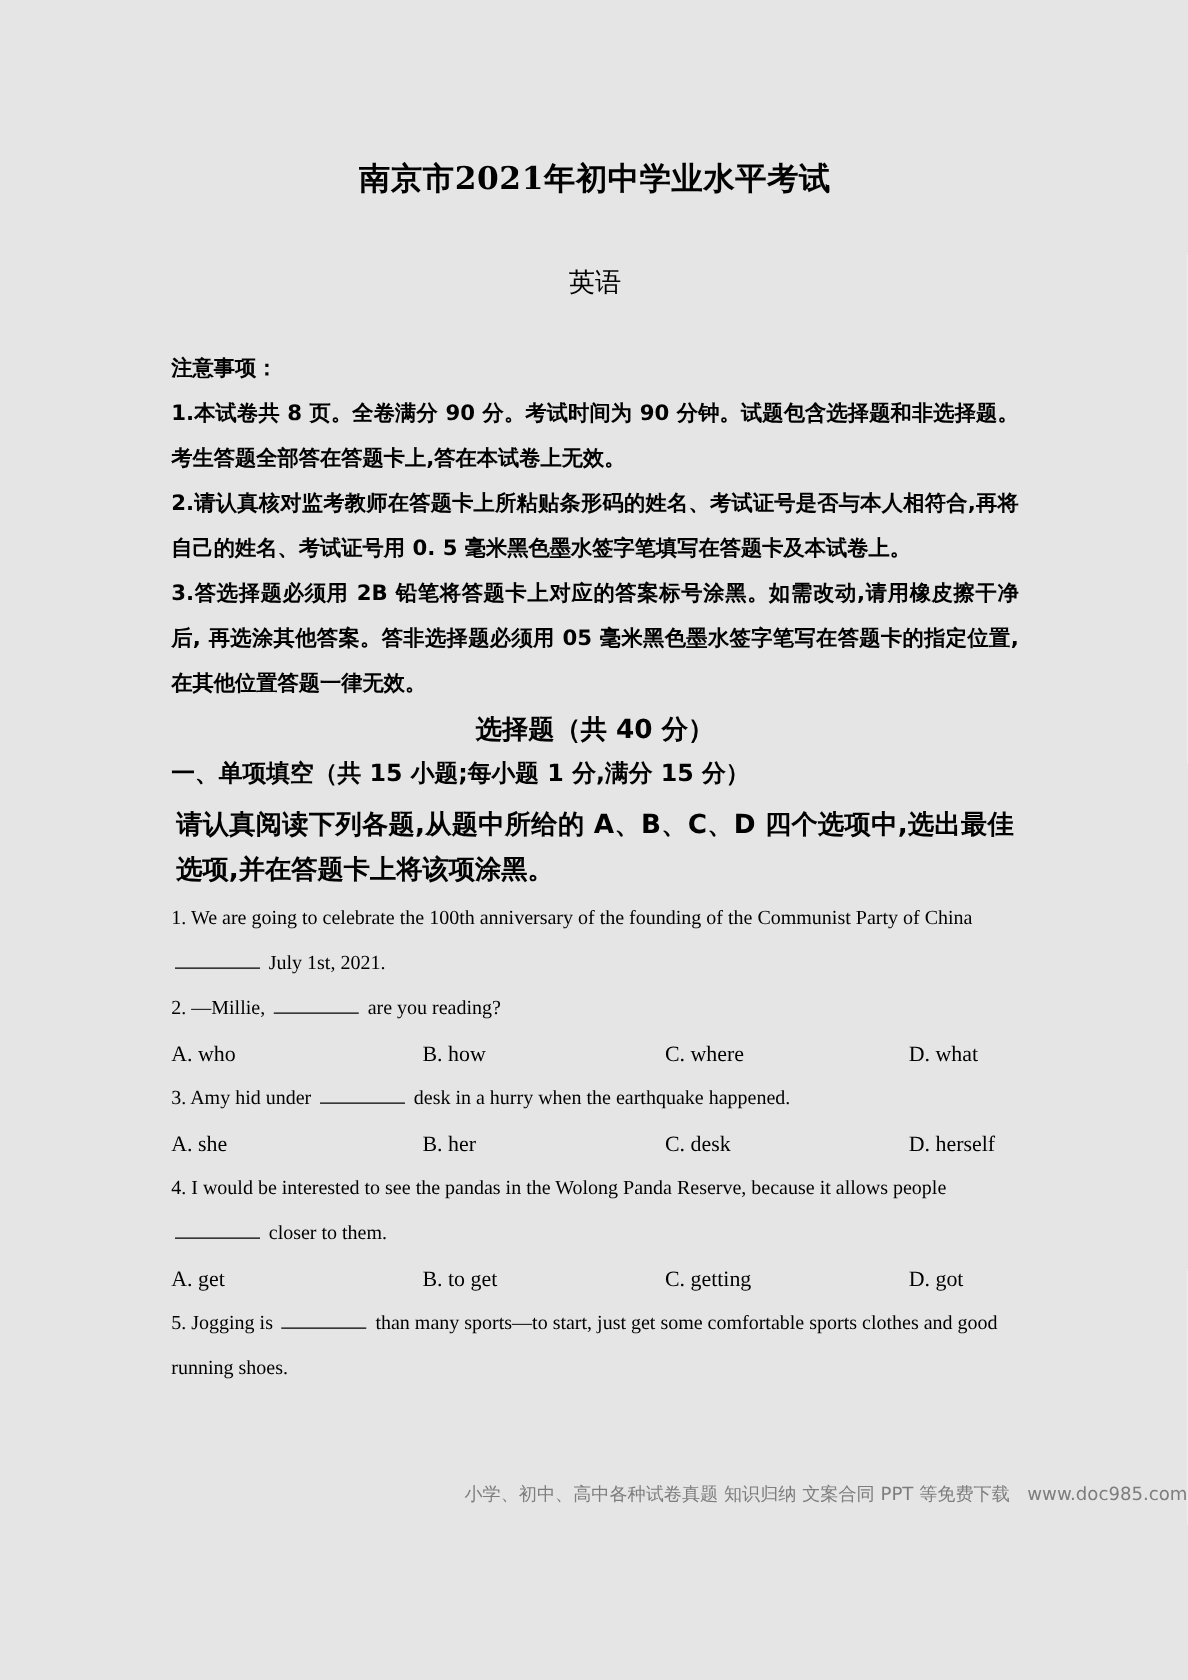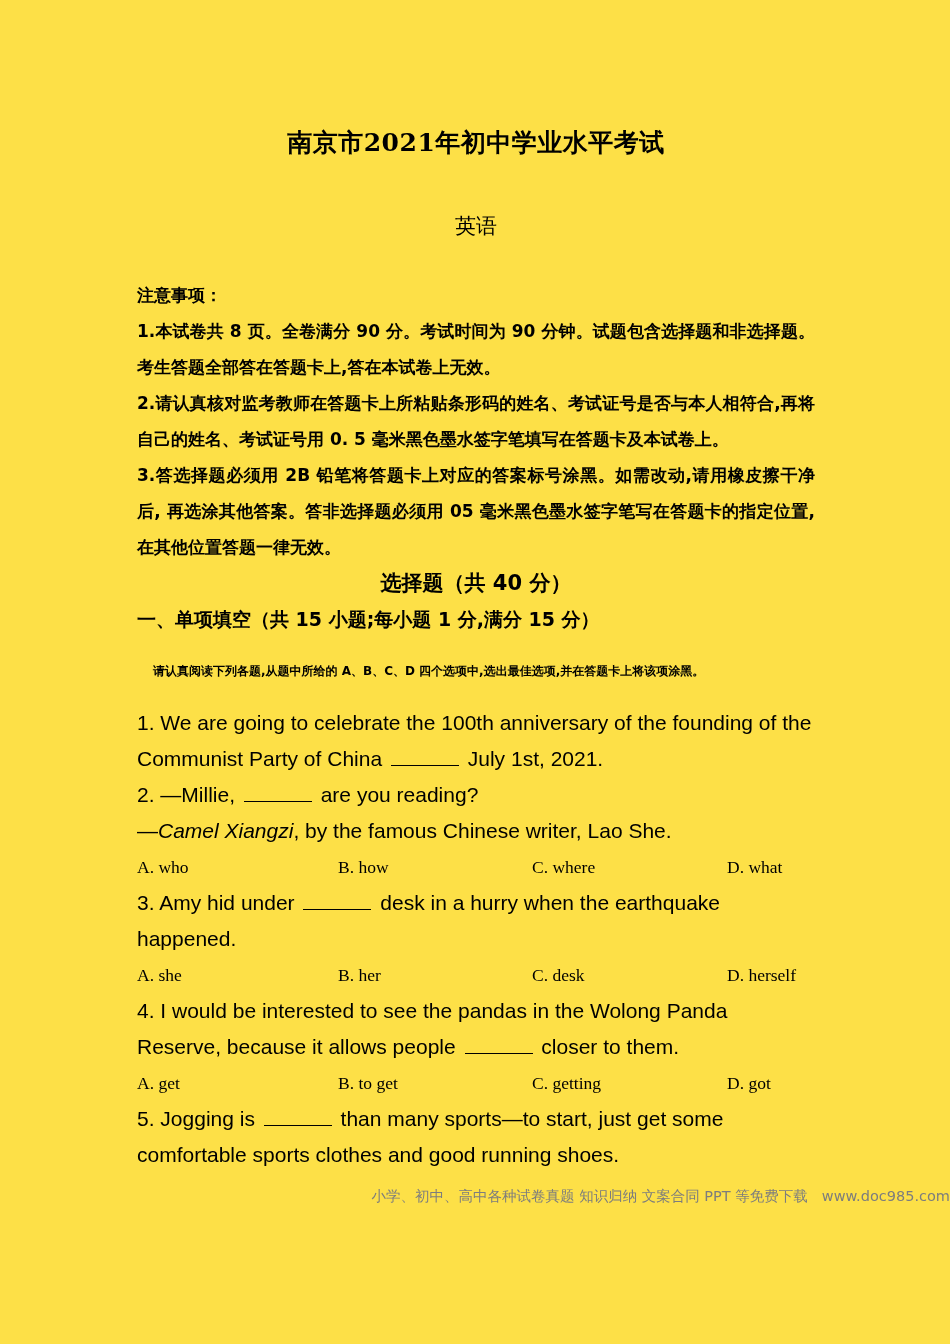--- a/index.html
+++ b/index.html
@@ -15,21 +15,21 @@
     overflow: hidden;
     font-family: "Liberation Serif", "DejaVu Serif", serif;
     color: #000000;
     -webkit-font-smoothing: antialiased;
   }
   .page {
     position: absolute;
     left: 0; top: 0;
     width: 950px;
     height: 1344px;
-    background: #fde047;
+    background: #e5e5e5;
   }
   .content {
     position: absolute;
     left: 137px;
     top: 0;
     width: 678px;
   }
 
   
   .doc-title {
@@ -84,31 +84,31 @@
   .section-head {
     font-family: "DejaVu Sans", "Liberation Sans", sans-serif;
     font-weight: bold;
     font-size: 19px;
     line-height: 36px;
     margin: 0;
   }
   .section-instruction {
     font-family: "DejaVu Sans", "Liberation Sans", sans-serif;
     font-weight: bold;
-    font-size: 12px;
-    line-height: 36px;
-    margin: 16px;
+    font-size: 21px;
+    line-height: 36px;
+    margin: 4px;
     text-align: justify;
     text-justify: inter-character;
   }
 
   
   .question {
-    font-family: Liberation Sans, sans-serif;
-    font-size: 21px;
+    font-family: Liberation Serif, serif;
+    font-size: 16px;
     line-height: 36px;
     margin: 0;
     text-align: left;
   }
   .question .blank {
     display: inline-block;
     border-bottom: 1px solid #000;
     width: 68px;
     height: 13px;
     margin: 0 3px;
@@ -170,21 +170,20 @@
     <p class="notice-item">2.请认真核对监考教师在答题卡上所粘贴条形码的姓名、考试证号是否与本人相符合,再将 自己的姓名、考试证号用 0. 5 毫米黑色墨水签字笔填写在答题卡及本试卷上。</p>
     <p class="notice-item">3.答选择题必须用 2B 铅笔将答题卡上对应的答案标号涂黑。如需改动,请用橡皮擦干净后, 再选涂其他答案。答非选择题必须用 05 毫米黑色墨水签字笔写在答题卡的指定位置,在其他位置答题一律无效。</p>
 
     <p class="section-center">选择题（共 40 分）</p>
     <p class="section-head">一、单项填空（共 15 小题;每小题 1 分,满分 15 分）</p>
     <p class="section-instruction">请认真阅读下列各题,从题中所给的 A、B、C、D 四个选项中,选出最佳选项,并在答题卡上将该项涂黑。</p>
 
     <p class="question"><span>1.</span><span> We are going to celebrate the 100th anniversary of the founding of the Communist Party of China </span><span class="blank"></span><span> July 1st, 2021.</span></p>
 
     <p class="question"><span>2.</span><span> —Millie, </span><span class="blank"></span><span> are you reading?</span></p>
-    <p class="question"><span>—</span><span class="ital">Camel Xiangzi</span><span>, by the famous Chinese writer, Lao She.</span></p>
     <div class="options">
       <span class="opt a"><span>A.</span> <span>who</span></span>
       <span class="opt b"><span>B.</span> <span>how</span></span>
       <span class="opt c"><span>C.</span> <span>where</span></span>
       <span class="opt d"><span>D.</span> <span>what</span></span>
     </div>
 
     <p class="question"><span>3.</span><span> Amy hid under </span><span class="blank"></span><span> desk in a hurry when the earthquake happened.</span></p>
     <div class="options">
       <span class="opt a"><span>A.</span> <span>she</span></span>

